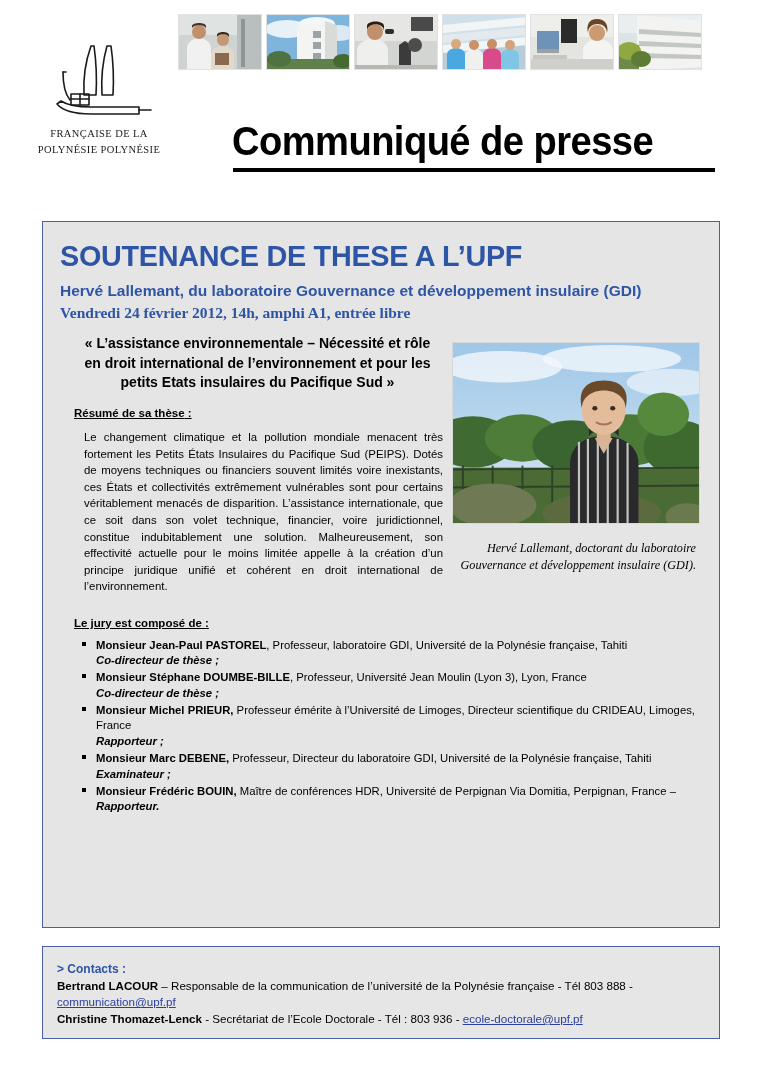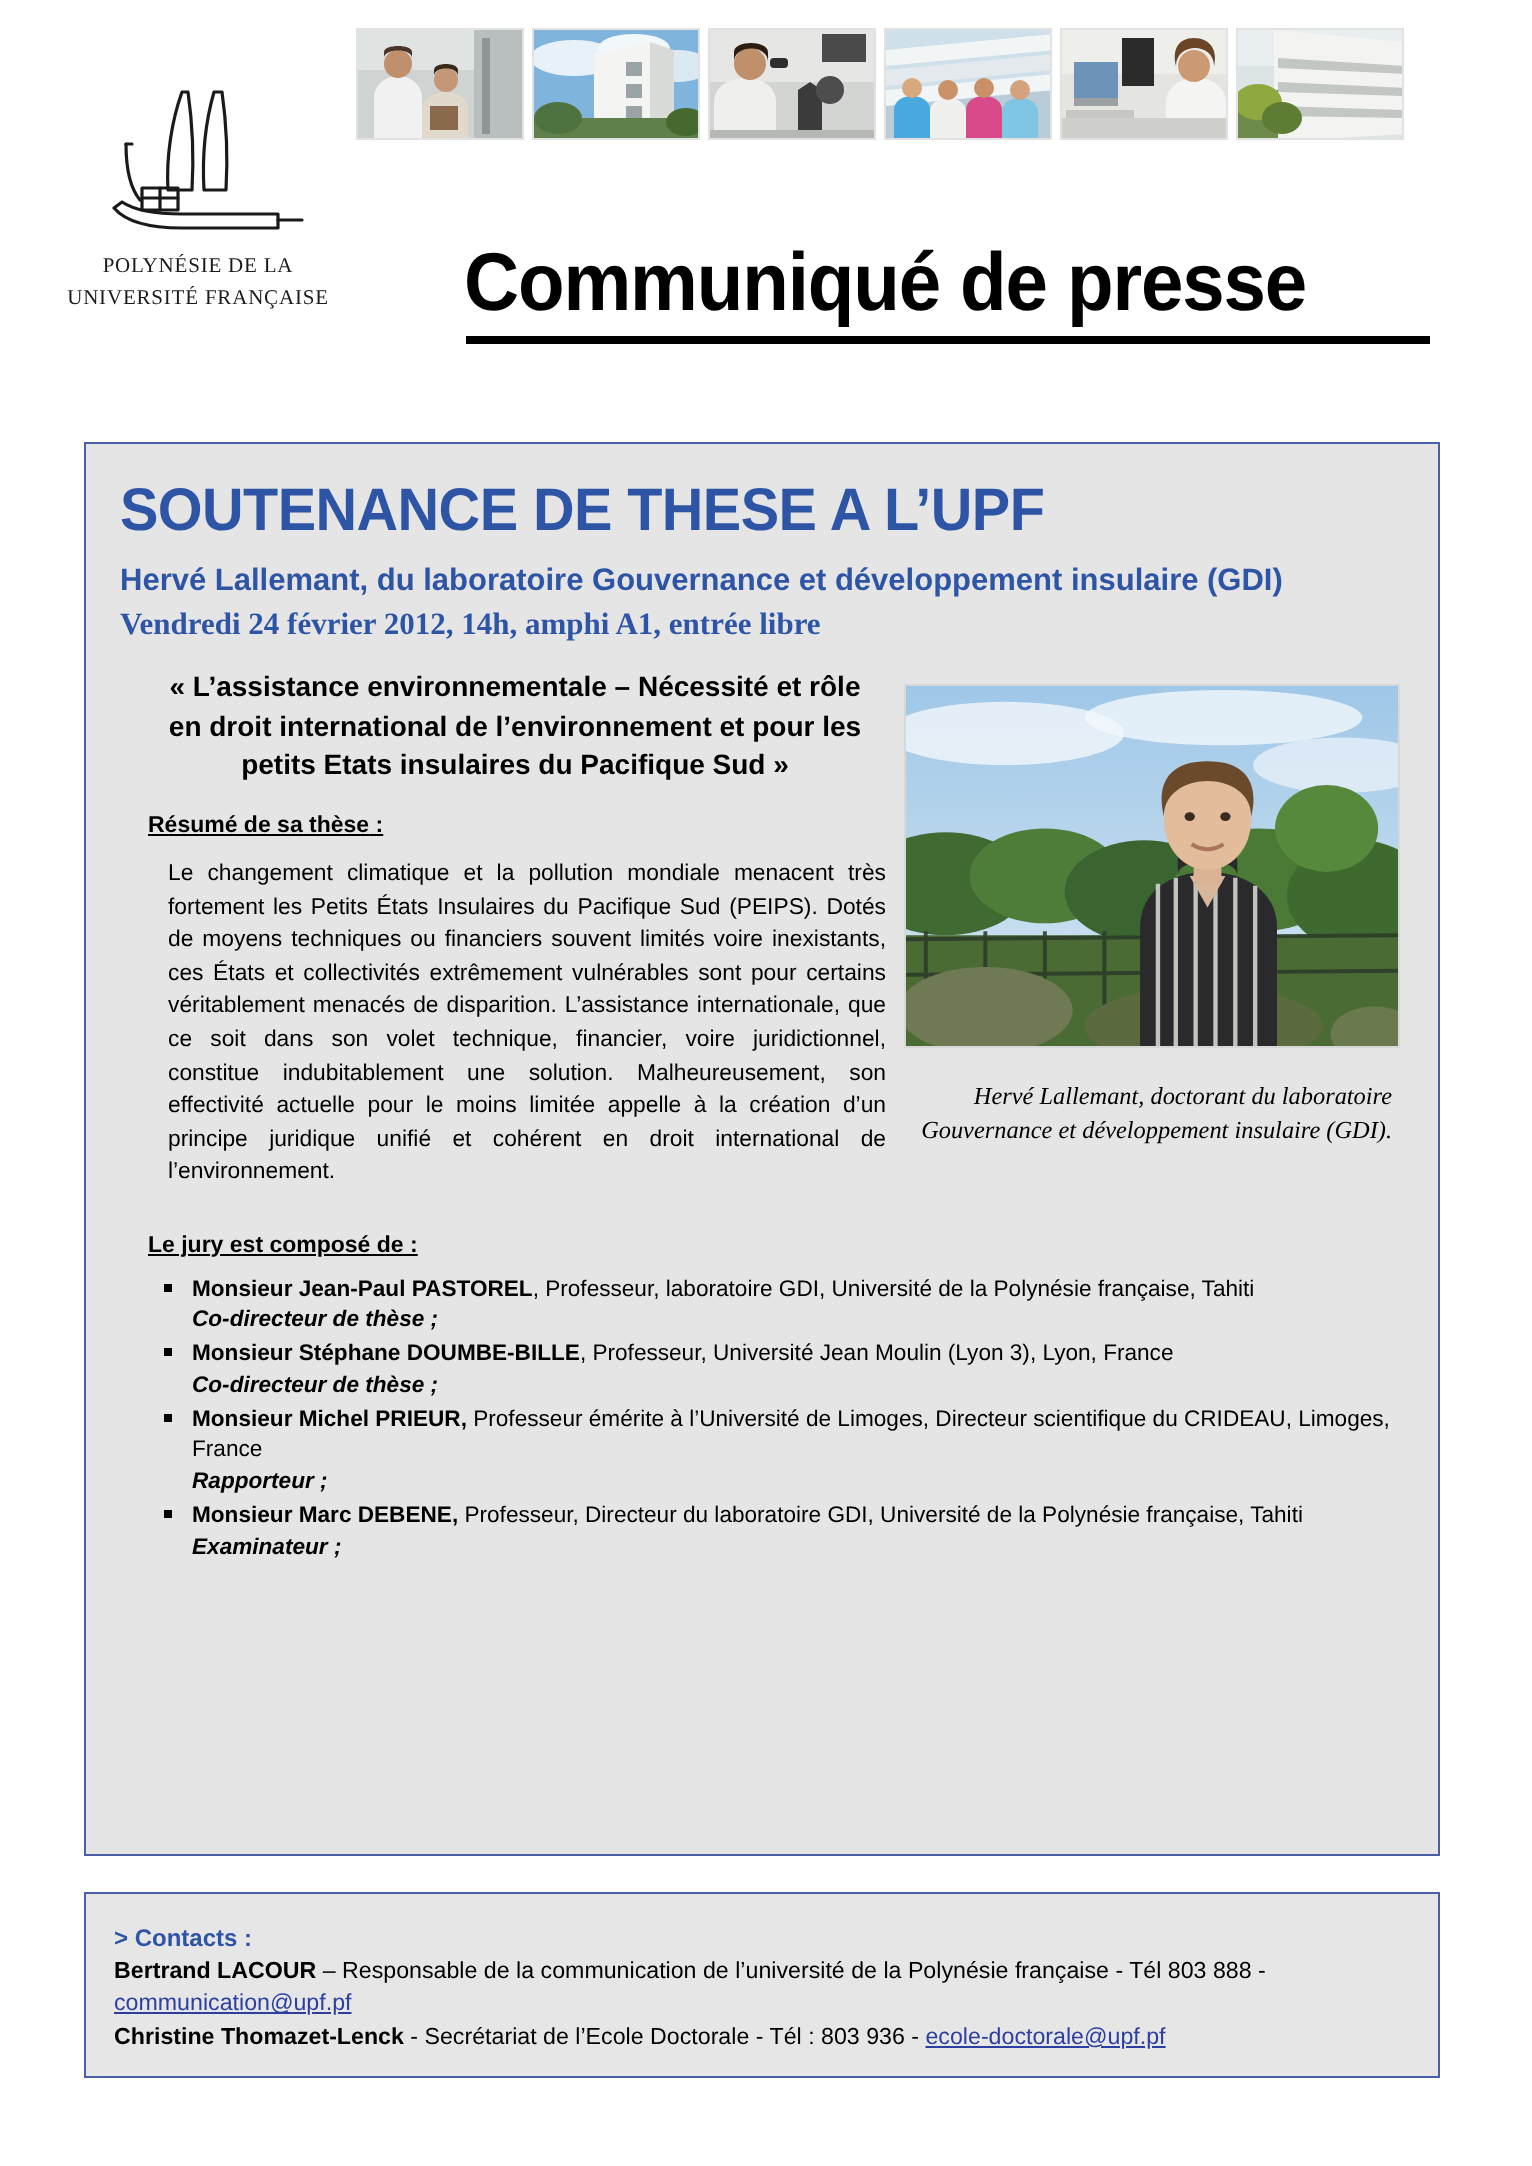--- a/index.html
+++ b/index.html
@@ -278,22 +278,22 @@
           <path d="M68 2 C64 16 62 34 63 51 L74 51 C75 34 74 16 72 2 Z"></path>
           <path d="M24 28 C24 40 26 50 31 56"></path>
           <path d="M24 28 L27 28"></path>
           <path d="M18 60 C24 67 36 70 52 70 L100 70 L100 63 L52 63 C38 63 28 61 22 57 Z"></path>
           <rect x="32" y="50" width="18" height="11"></rect>
           <path d="M32 55 L50 55"></path>
           <path d="M41 50 L41 61"></path>
           <path d="M100 66 L112 66"></path>
         </g>
       </svg>
-      <div class="logo-text">POLYNÉSIE DE LA</div>
-      <div class="logo-text">UNIVERSITÉ FRANÇAISE</div>
+      <div class="logo-text">FRANÇAISE DE LA</div>
+      <div class="logo-text">POLYNÉSIE POLYNÉSIE</div>
     </div>
 
     <div class="photo-strip">
 
       <div class="strip-photo">
         <svg viewBox="0 0 84 56" width="84" height="56" preserveAspectRatio="none">
           <rect width="84" height="56" fill="#cfd3d2"></rect>
           <rect x="0" y="0" width="84" height="20" fill="#dfe3e2"></rect>
           <rect x="58" y="0" width="26" height="56" fill="#b9bfbe"></rect>
           <rect x="62" y="4" width="4" height="48" fill="#8e9594"></rect>
@@ -486,20 +486,25 @@
             <span class="jury-name">Monsieur Michel PRIEUR,</span><span> Professeur émérite à l’Université de Limoges, Directeur scientifique du CRIDEAU, Limoges, France</span>
             <span class="jury-role">Rapporteur ;</span>
           </li>
 
           <li class="jury-item">
             <span class="jury-bullet"></span>
             <span class="jury-name">Monsieur Marc DEBENE,</span><span> Professeur, Directeur du laboratoire GDI, Université de la Polynésie française, Tahiti</span>
             <span class="jury-role">Examinateur ;</span>
           </li>
 
+          <li class="jury-item">
+            <span class="jury-bullet"></span>
+            <span class="jury-name">Monsieur Frédéric BOUIN,</span><span> Maître de conférences HDR, Université de Perpignan Via Domitia, Perpignan, France –</span>
+            <span class="jury-role">Rapporteur.</span>
+          </li>
 
         </ul>
       </div>
 
     </div>
   </div>
 
   <div class="contacts-box">
     <div class="contacts-title">&gt; Contacts :</div>
 

